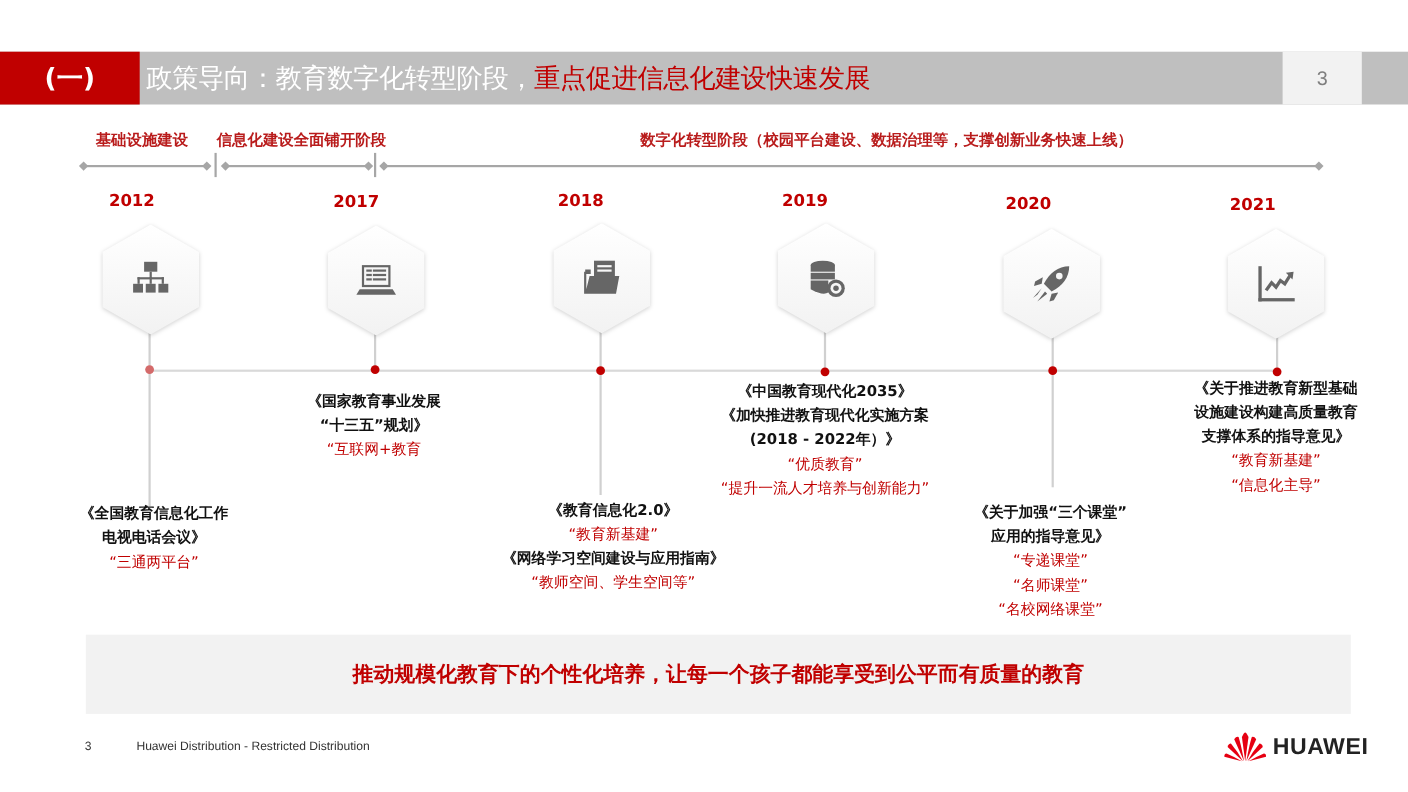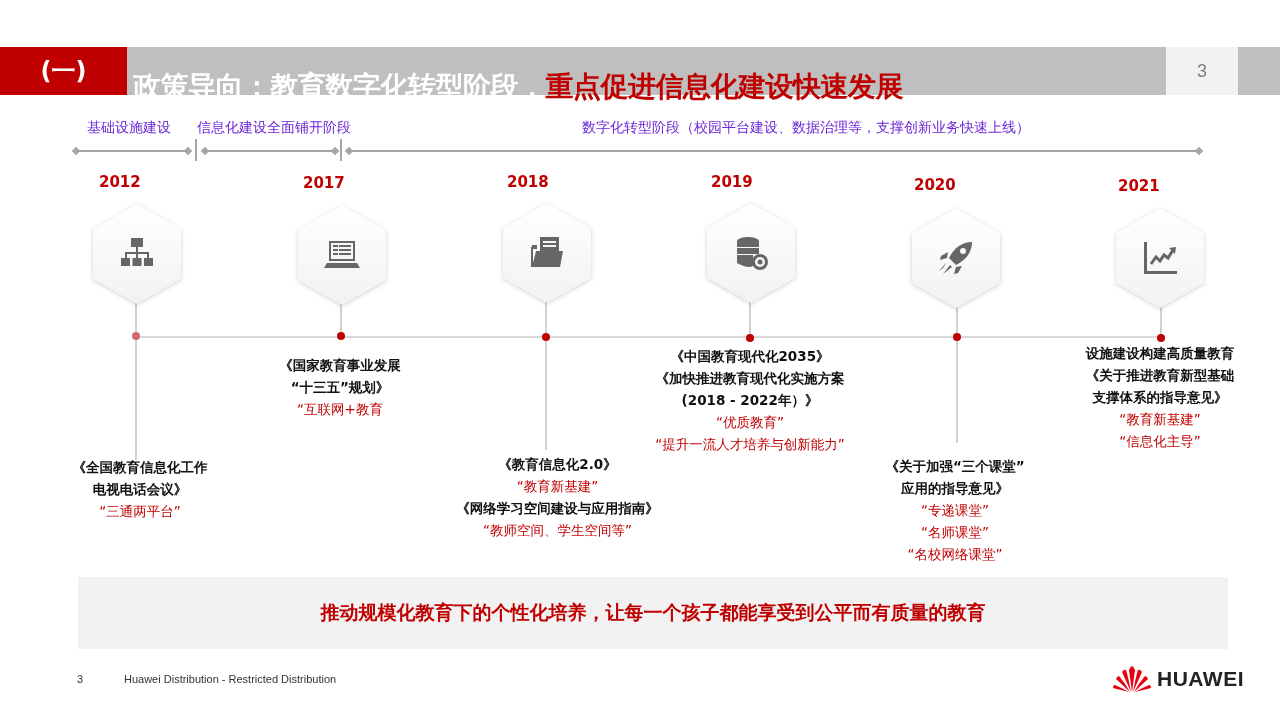--- a/index.html
+++ b/index.html
@@ -3,27 +3,27 @@
 <meta charset="utf-8">
 <style>
   * { margin:0; padding:0; box-sizing:border-box; }
   html, body { width:1280px; height:720px; background:#ffffff; overflow:hidden; }
   body { position:relative; font-family:"DejaVu Sans","Liberation Sans",sans-serif; color:#222; }
 
   
   .title-bar { position:absolute; left:0; top:47px; width:1280px; height:48px; background:#bfbfbf; }
   .title-num { position:absolute; left:0; top:0; width:127px; height:48px; background:#c00000; color:#fff;
     font-size:24px; font-weight:bold; line-height:48px; text-align:center; }
-  .title-text { position:absolute; left:133px; top:16px; height:48px; line-height:48px; font-size:28px; font-weight:bold; white-space:nowrap; letter-spacing:-0.5px; }
+  .title-text { position:absolute; left:133px; top:0; height:48px; line-height:48px; font-size:24px; font-weight:normal; white-space:nowrap; letter-spacing:-0.5px; }
   .title-text .gray { color:#ffffff; }
   .title-text .red { color:#c00000; }
   .page-box { position:absolute; left:1166px; top:0; width:72px; height:48px; background:#f2f2f2; color:#7f7f7f; font-size:18px; line-height:48px; text-align:center; font-family:"Liberation Sans",sans-serif; }
 
   
-  .phase-label { position:absolute; top:119px; font-size:14px; font-weight:normal; color:#6d28d9; white-space:nowrap; }
+  .phase-label { position:absolute; top:119px; font-size:14px; font-weight:bold; color:#b91c1c; white-space:nowrap; }
   .phase-line { position:absolute; height:2px; background:#a6a6a6; top:150px; }
   .phase-dot { position:absolute; width:6px; height:6px; background:#a6a6a6; transform:rotate(45deg); top:148px; }
   .phase-sep { position:absolute; width:2px; height:22px; background:#a6a6a6; top:139px; }
 
   
   .year { position:absolute; font-size:15px; font-weight:bold; color:#c00000; text-align:left; width:80px; font-family:"DejaVu Sans",sans-serif; }
 
   
   .hex-wrap { position:absolute; width:88px; height:100px; filter: drop-shadow(0 1px 2px rgba(0,0,0,0.18)); }
   .hex { width:88px; height:100px; background:linear-gradient(180deg,#ffffff 0%,#f2f2f2 100%);
@@ -209,22 +209,22 @@
 
 <div class="block" style="left:870px;top:455px;width:170px;">
   <div class="doc">《关于加强“三个课堂”</div>
   <div class="doc">应用的指导意见》</div>
   <div class="kw">“专递课堂”</div>
   <div class="kw">“名师课堂”</div>
   <div class="kw">“名校网络课堂”</div>
 </div>
 
 <div class="block" style="left:1065px;top:342px;width:190px;">
+  <div class="doc">《关于推进教育新型基础</div>
   <div class="doc">设施建设构建高质量教育</div>
-  <div class="doc">《关于推进教育新型基础</div>
   <div class="doc">支撑体系的指导意见》</div>
   <div class="kw">“教育新基建”</div>
   <div class="kw">“信息化主导”</div>
 </div>
 
 <div class="banner">
   <span>推动规模化教育下的个性化培养，让每一个孩子都能享受到公平而有质量的教育</span>
 </div>
 
 <div class="footer-num">3</div>

